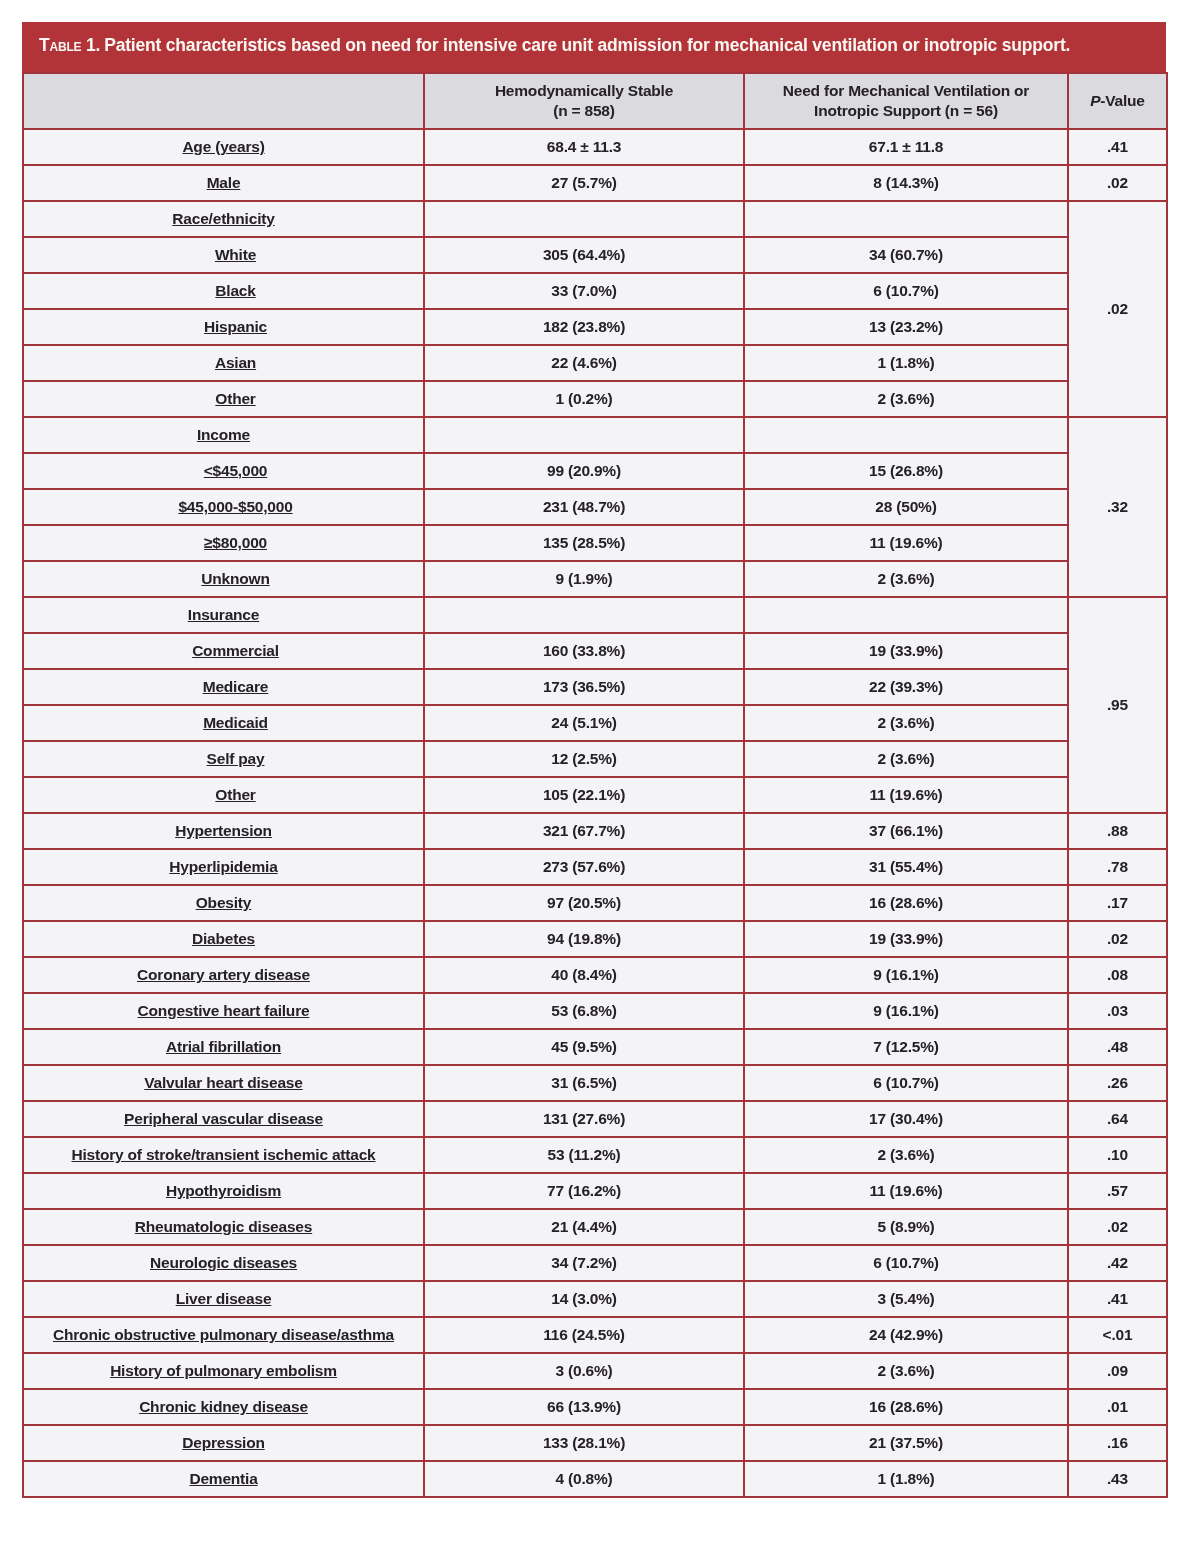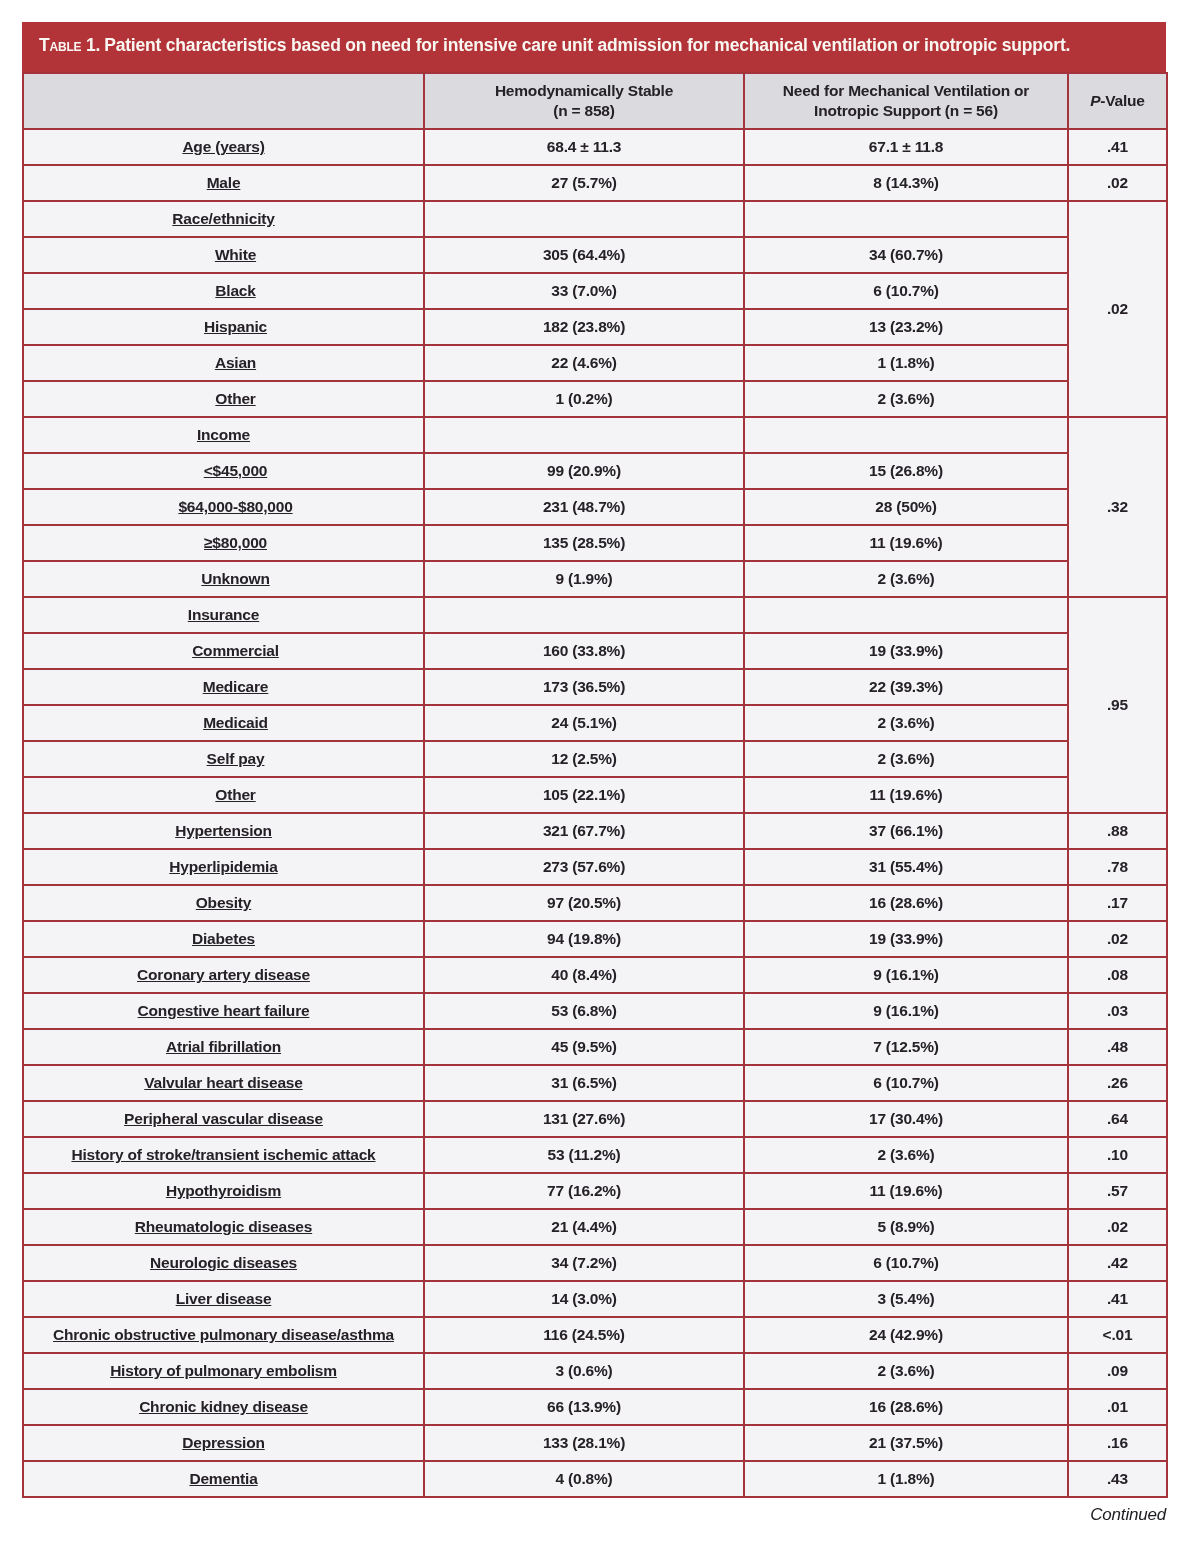--- a/index.html
+++ b/index.html
@@ -157,21 +157,21 @@
           <td class="val"></td>
           <td class="val"></td>
           <td class="pv" rowspan="5">.32</td>
         </tr>
         <tr>
           <td class="lbl ind">&lt;$45,000</td>
           <td class="val">99 (20.9%)</td>
           <td class="val">15 (26.8%)</td>
         </tr>
         <tr>
-          <td class="lbl ind">$64,000-$80,000</td>
+          <td class="lbl ind">$45,000-$50,000</td>
           <td class="val">231 (48.7%)</td>
           <td class="val">28 (50%)</td>
         </tr>
         <tr>
           <td class="lbl ind">≥$80,000</td>
           <td class="val">135 (28.5%)</td>
           <td class="val">11 (19.6%)</td>
         </tr>
         <tr>
           <td class="lbl ind">Unknown</td>
@@ -319,14 +319,13 @@
         </tr>
         <tr>
           <td class="lbl">Dementia</td>
           <td class="val">4 (0.8%)</td>
           <td class="val">1 (1.8%)</td>
           <td class="pv">.43</td>
         </tr>
       </tbody>
   </table>
 
-  <div class="continued">Continued</div>
 </div>
 
 </body></html>

